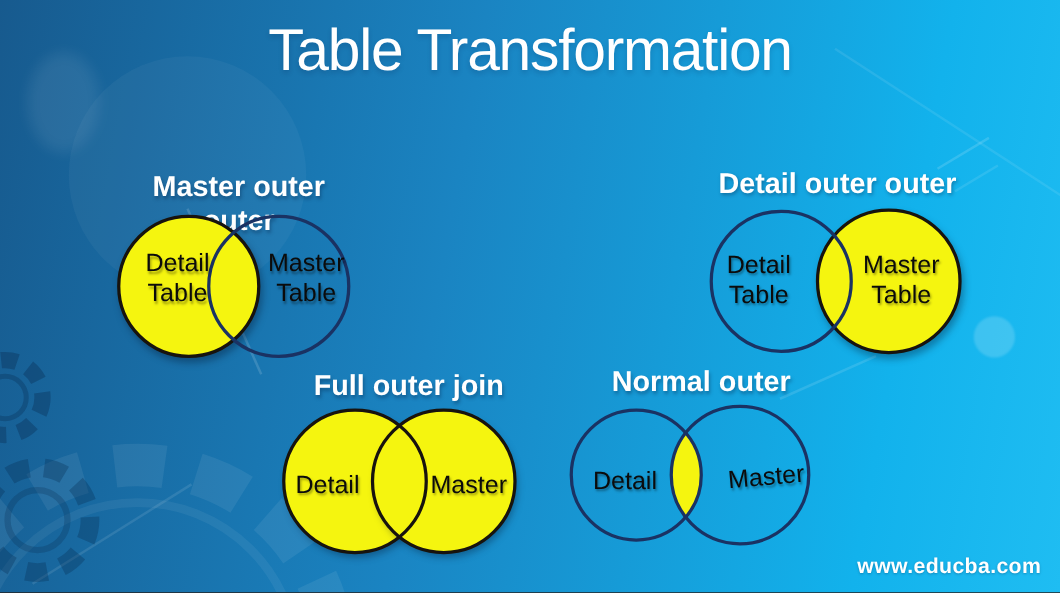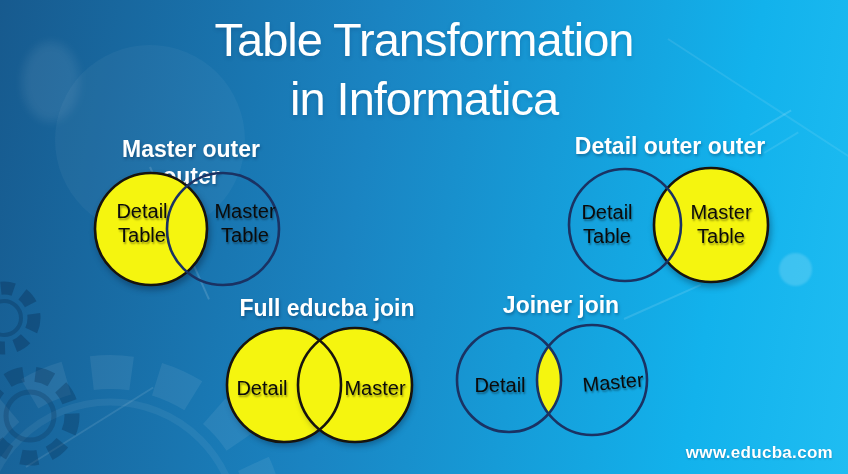--- a/index.html
+++ b/index.html
@@ -90,21 +90,20 @@
       <circle cx="4" cy="318" r="17" fill="none" stroke="rgba(8,42,80,0.30)" stroke-width="4"></circle>
     </g>
     <g>
       <circle cx="30" cy="416" r="42" fill="none" stroke="rgba(8,42,80,0.30)" stroke-width="15" stroke-dasharray="17 12"></circle>
       <circle cx="30" cy="416" r="24" fill="none" stroke="rgba(8,42,80,0.25)" stroke-width="5"></circle>
     </g>
   </svg>
 
   <div class="title">
     <div>Table Transformation</div>
-    <div>in Informatica</div>
   </div>
 
   <div class="venn-heading h1">Master outer outer</div>
   <div class="venn v1">
     <svg width="196" height="120" viewBox="0 0 196 120">
       <circle class="c-yellow s-dark csh" cx="58" cy="60" r="56"></circle>
       <circle class="c-none s-navy" cx="130" cy="60" r="56"></circle>
     </svg>
     <div class="vlabel lab-left">
       <span>Detail</span>
@@ -125,37 +124,37 @@
     <div class="vlabel lab-left">
       <span>Detail</span>
       <span>Table</span>
     </div>
     <div class="vlabel lab-right">
       <span>Master</span>
       <span>Table</span>
     </div>
   </div>
 
-  <div class="venn-heading h3">Full educba join</div>
+  <div class="venn-heading h3">Full outer join</div>
   <div class="venn v3">
     <svg width="198" height="120" viewBox="0 0 198 120">
       <circle class="c-yellow s-none csh" cx="64" cy="59" r="57"></circle>
       <circle class="c-yellow s-none csh" cx="135" cy="59" r="57"></circle>
       <circle class="c-none s-dark" cx="64" cy="59" r="57"></circle>
       <circle class="c-none s-dark" cx="135" cy="59" r="57"></circle>
     </svg>
     <div class="vlabel lab-left">
       <span>Detail</span>
     </div>
     <div class="vlabel lab-right">
       <span>Master</span>
     </div>
   </div>
 
-  <div class="venn-heading h4">Joiner join</div>
+  <div class="venn-heading h4">Normal outer</div>
   <div class="venn v4">
     <svg width="196" height="112" viewBox="0 0 196 112">
       <defs>
         <clipPath id="nj-right-clip">
             <circle cx="136" cy="54" r="55"></circle>
           </clipPath>
       </defs>
       <circle class="c-yellow s-none" cx="53" cy="54" r="52" clip-path="url(#nj-right-clip)"></circle>
       <circle class="c-none s-navy" cx="53" cy="54" r="52"></circle>
       <circle class="c-none s-navy" cx="136" cy="54" r="55"></circle>

